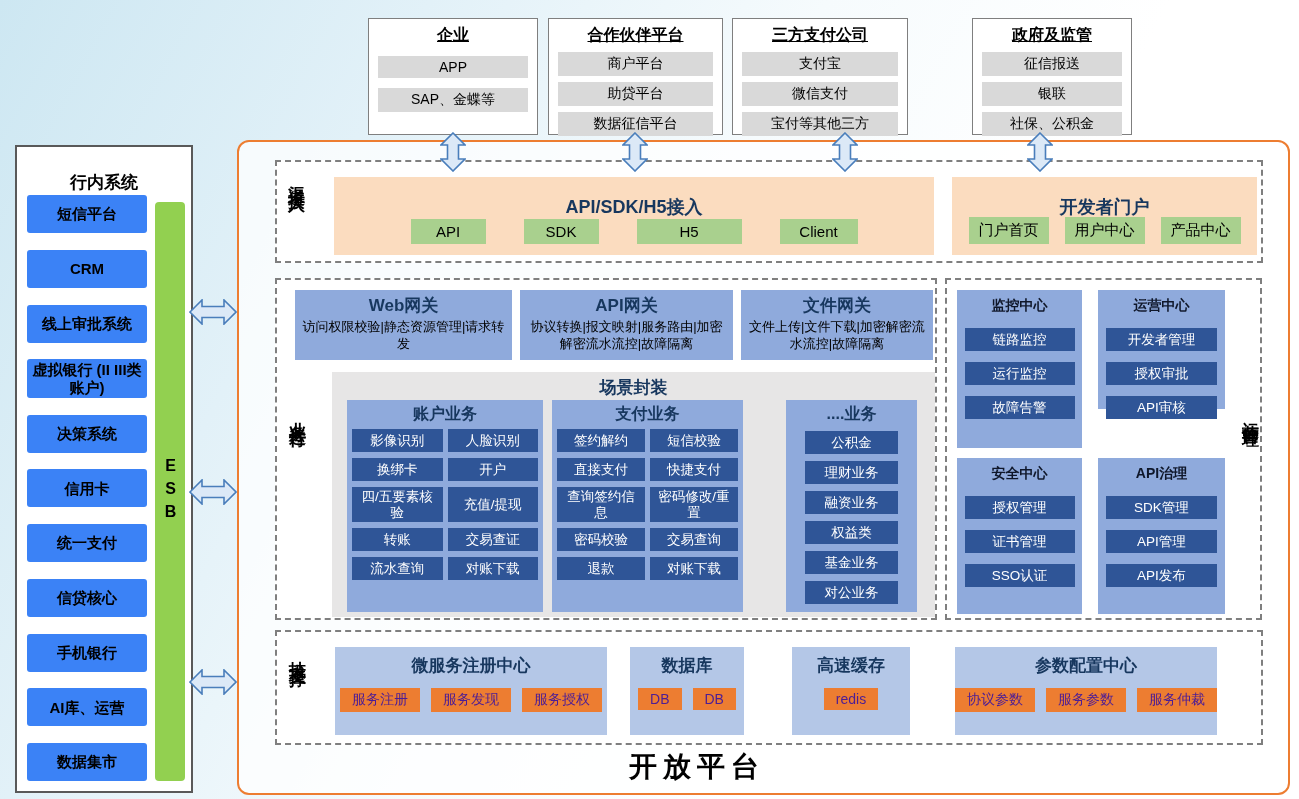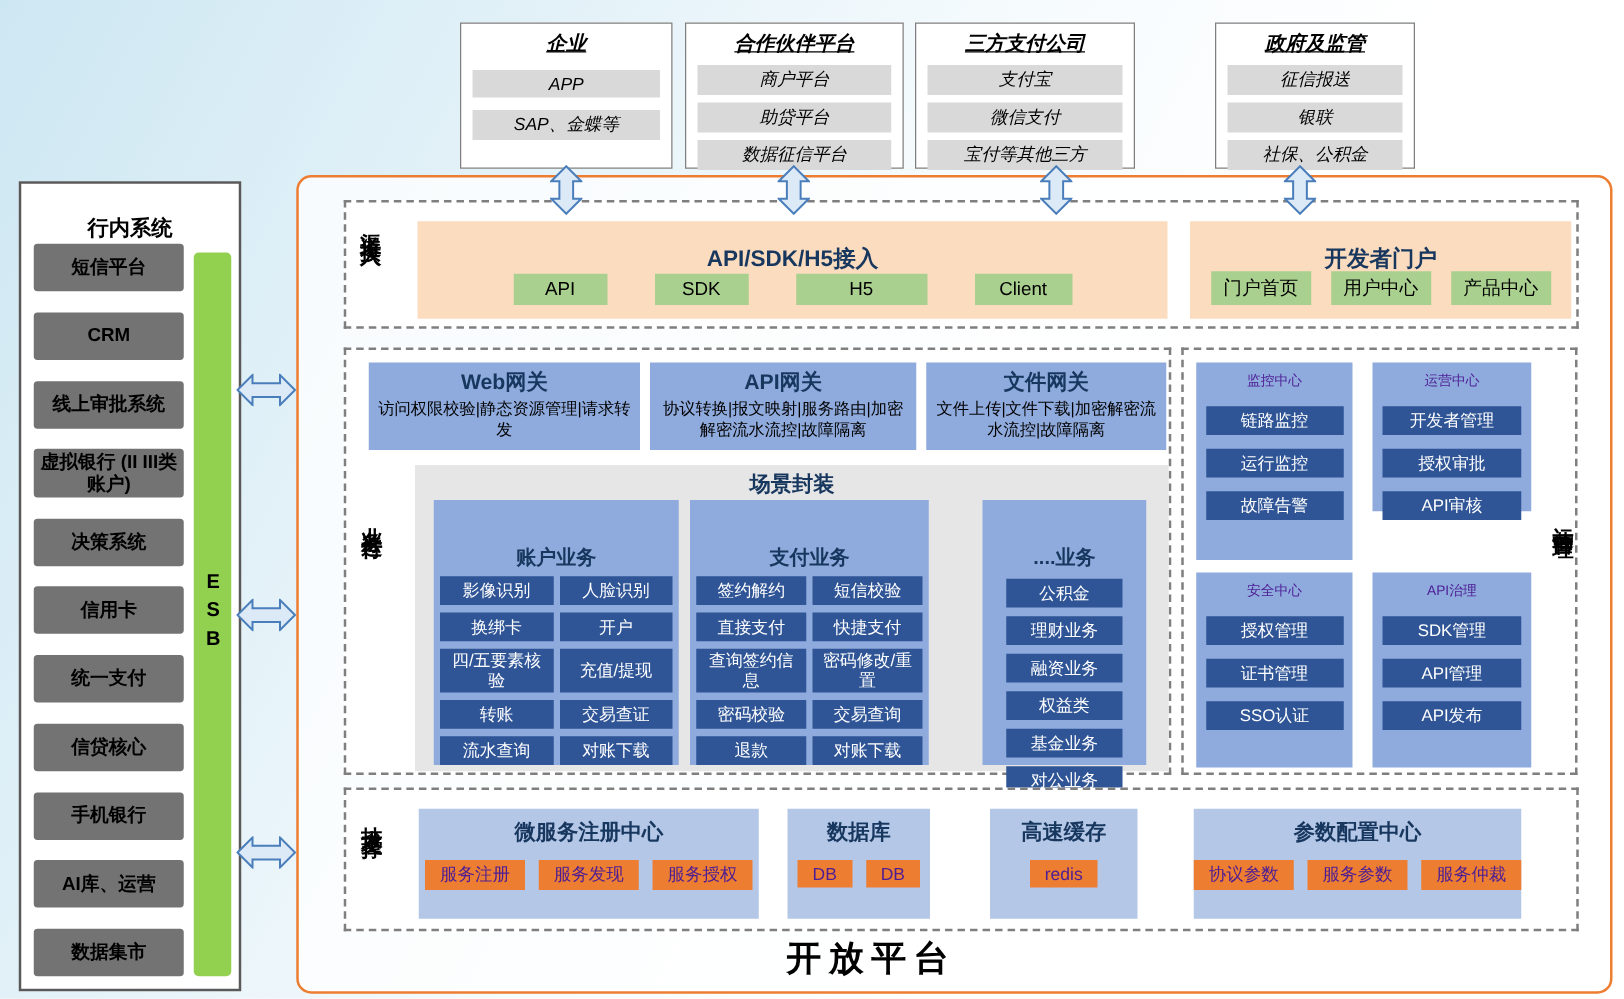--- a/index.html
+++ b/index.html
@@ -7,33 +7,33 @@
   body {
     position:relative;
     overflow:hidden;
     font-family:"Liberation Sans","DejaVu Sans",sans-serif;
     color:#000;
     background:linear-gradient(118deg,#cde7f2 0%,#e2f1f8 25%,#f6fbfd 48%,#ffffff 68%);
   }
 
   
   .ext-box { position:absolute; top:18px; height:117px; background:#fff; border:1px solid #7f7f7f;
-             padding:4px 9px; display:flex; flex-direction:column;font-style:italic; }
+             padding:4px 9px; display:flex; flex-direction:column; }
   .ext-title { text-align:center; font-weight:bold; font-size:16px; padding:2px 0 0;
                text-decoration:underline; }
   .ext-item { background:#D9D9D9; text-align:center; font-size:14px; padding:3px 2px; margin-top:6px; }
   .ext-box.two .ext-item { margin-top:10px; }
 
   
   .left-panel { position:absolute; left:15px; top:145px; width:178px; height:648px;
                 background:#fff; border:2px solid #595959; }
   .left-title { text-align:center; font-weight:bold; font-size:17px; margin-top:24px; }
   .left-items { position:absolute; left:10px; top:48px; bottom:10px; width:120px;
                 display:flex; flex-direction:column; justify-content:space-between; }
-  .green-item { background:#737373; border-radius:3px; min-height:38px; display:flex;
+  .green-item { background:#3b82f6; border-radius:3px; min-height:38px; display:flex;
                 align-items:center; justify-content:center; text-align:center;
                 font-weight:bold; font-size:15px; line-height:1.15; padding:2px 4px; }
   .esb-bar { position:absolute; right:6px; top:55px; bottom:10px; width:30px;
              background:#92D050; border-radius:4px; display:flex; align-items:center; justify-content:center; }
   .vtext { writing-mode:vertical-rl; text-orientation:upright; font-weight:bold; }
   .esb-text { font-size:16px; letter-spacing:6px; }
 
   
   .platform { position:absolute; left:237px; top:140px; width:1053px; height:655px;
               border:2.5px solid #ED7D31; border-radius:12px; background:rgba(255,255,255,0.75); }
@@ -51,29 +51,29 @@
 
   
   .gw { position:absolute; top:10px; height:70px; background:#8FAADC; padding:4px 6px; }
   .gw-title { text-align:center; font-weight:bold; font-size:17px; color:#17375E; }
   .gw-desc { text-align:center; font-size:13px; line-height:1.3; margin-top:2px; }
 
   
   .scenario { position:absolute; left:55px; top:92px; width:603px; height:245px; background:#E7E6E6; }
   .scn-title { text-align:center; font-weight:bold; font-size:17px; color:#17375E; padding-top:4px; }
   .scol { position:absolute; top:28px; height:212px; background:#8FAADC; padding:0 5px 5px; }
-  .scol-title { text-align:center; font-weight:bold; font-size:16px; color:#17375E; padding:4px 0;margin-top:32px; }
+  .scol-title { text-align:center; font-weight:bold; font-size:16px; color:#17375E; padding:4px 0; }
   .scol-grid { display:grid; grid-template-columns:1fr 1fr; gap:6px 5px; }
   .scol-grid.single { grid-template-columns:1fr; gap:7px; padding:2px 14px 0; }
   .blue-btn { background:#2F5597; color:#fff; font-size:13.5px; display:flex; align-items:center;
               justify-content:center; text-align:center; min-height:23px; line-height:1.15; padding:2px 6px; }
 
   
   .ops { position:absolute; background:#8FAADC; display:flex; flex-direction:column; align-items:center; }
-  .ops-title { font-weight:normal; font-size:11px; color:#4c1d95; padding:7px 0 2px; }
+  .ops-title { font-weight:bold; font-size:14px; color:#0f172a; padding:7px 0 2px; }
   .ops .blue-btn { width:88%; margin-top:11px; }
 
   
   .tech { position:absolute; top:15px; height:88px; background:#B4C7E7; display:flex;
           flex-direction:column; align-items:center; }
   .tech-title { font-weight:bold; font-size:17px; color:#17375E; padding-top:7px; }
   .tech-row { display:flex; gap:11px; margin-top:11px; }
   .orange-btn { background:#ED7D31; color:#4c1d95; font-size:14px; text-align:center; padding:3px 12px; }
 
   .arrow { position:absolute; }

